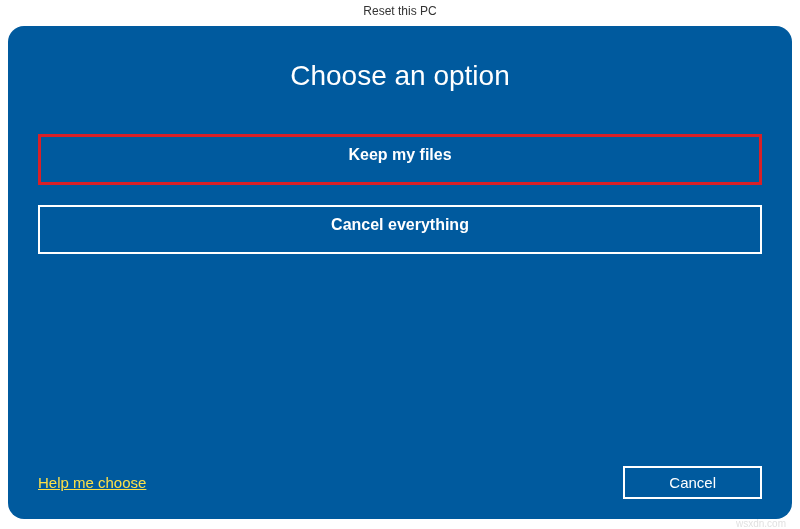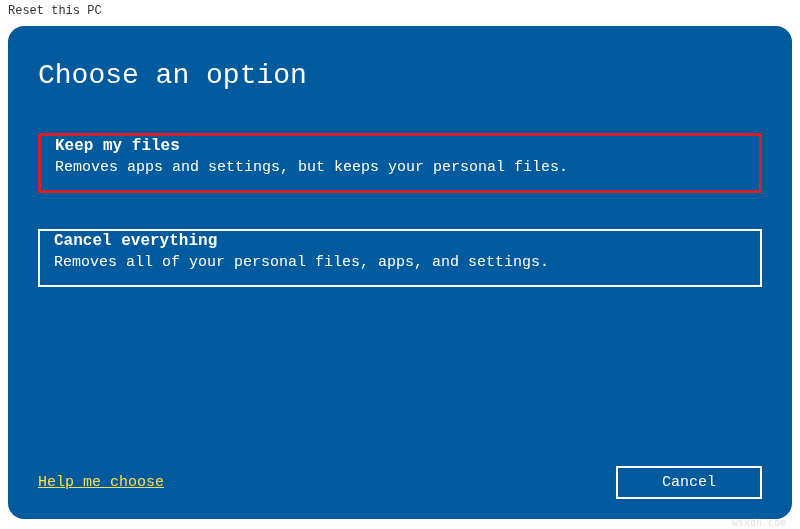--- a/index.html
+++ b/index.html
@@ -1,19 +1,20 @@
 <!DOCTYPE html>
 <html><head>
   <meta charset="utf-8">
   <style>
     * {
       margin: 0;
       padding: 0;
       box-sizing: border-box;
-      font-family: Liberation Mono, monospace;
+      font-family: Liberation Sans, sans-serif;
+      text-align: center;
     }
     body {
       width: 800px;
       height: 529px;
       background: #ffffff;
       overflow: hidden;
       position: relative;
     }
     .title-bar {
       height: 26px;
@@ -35,22 +36,22 @@
       border-radius: 16px;
     }
     .heading {
       color: #ffffff;
       font-size: 28px;
       font-weight: 300;
       margin-bottom: 42px;
     }
     .option {
       border: 2px solid #ffffff;
-      padding: 1px 14px 14px 14px;
-      margin-bottom: 36px;
+      padding: 9px 14px 14px 14px;
+      margin-bottom: 20px;
       cursor: pointer;
     }
     .option.highlighted {
       border: 3px solid #d92028;
     }
     .option-title {
       color: #ffffff;
       font-size: 16px;
       font-weight: 600;
       margin-bottom: 4px;
@@ -95,26 +96,24 @@
 
 <div class="title-bar">
   <span>Reset this PC</span>
 </div>
 
 <div class="dialog-body">
   <h1 class="heading">Choose an option</h1>
 
   <div class="option highlighted">
     <div class="option-title">Keep my files</div>
-    <div class="option-desc">Removes apps and settings, but keeps your personal files.</div>
   </div>
 
   <div class="option">
     <div class="option-title">Cancel everything</div>
-    <div class="option-desc">Removes all of your personal files, apps, and settings.</div>
   </div>
 
   <div class="footer">
     <a class="help-link">Help me choose</a>
     <button class="cancel-btn">Cancel</button>
   </div>
 </div>
 
 <div class="watermark">wsxdn.com</div>
 

